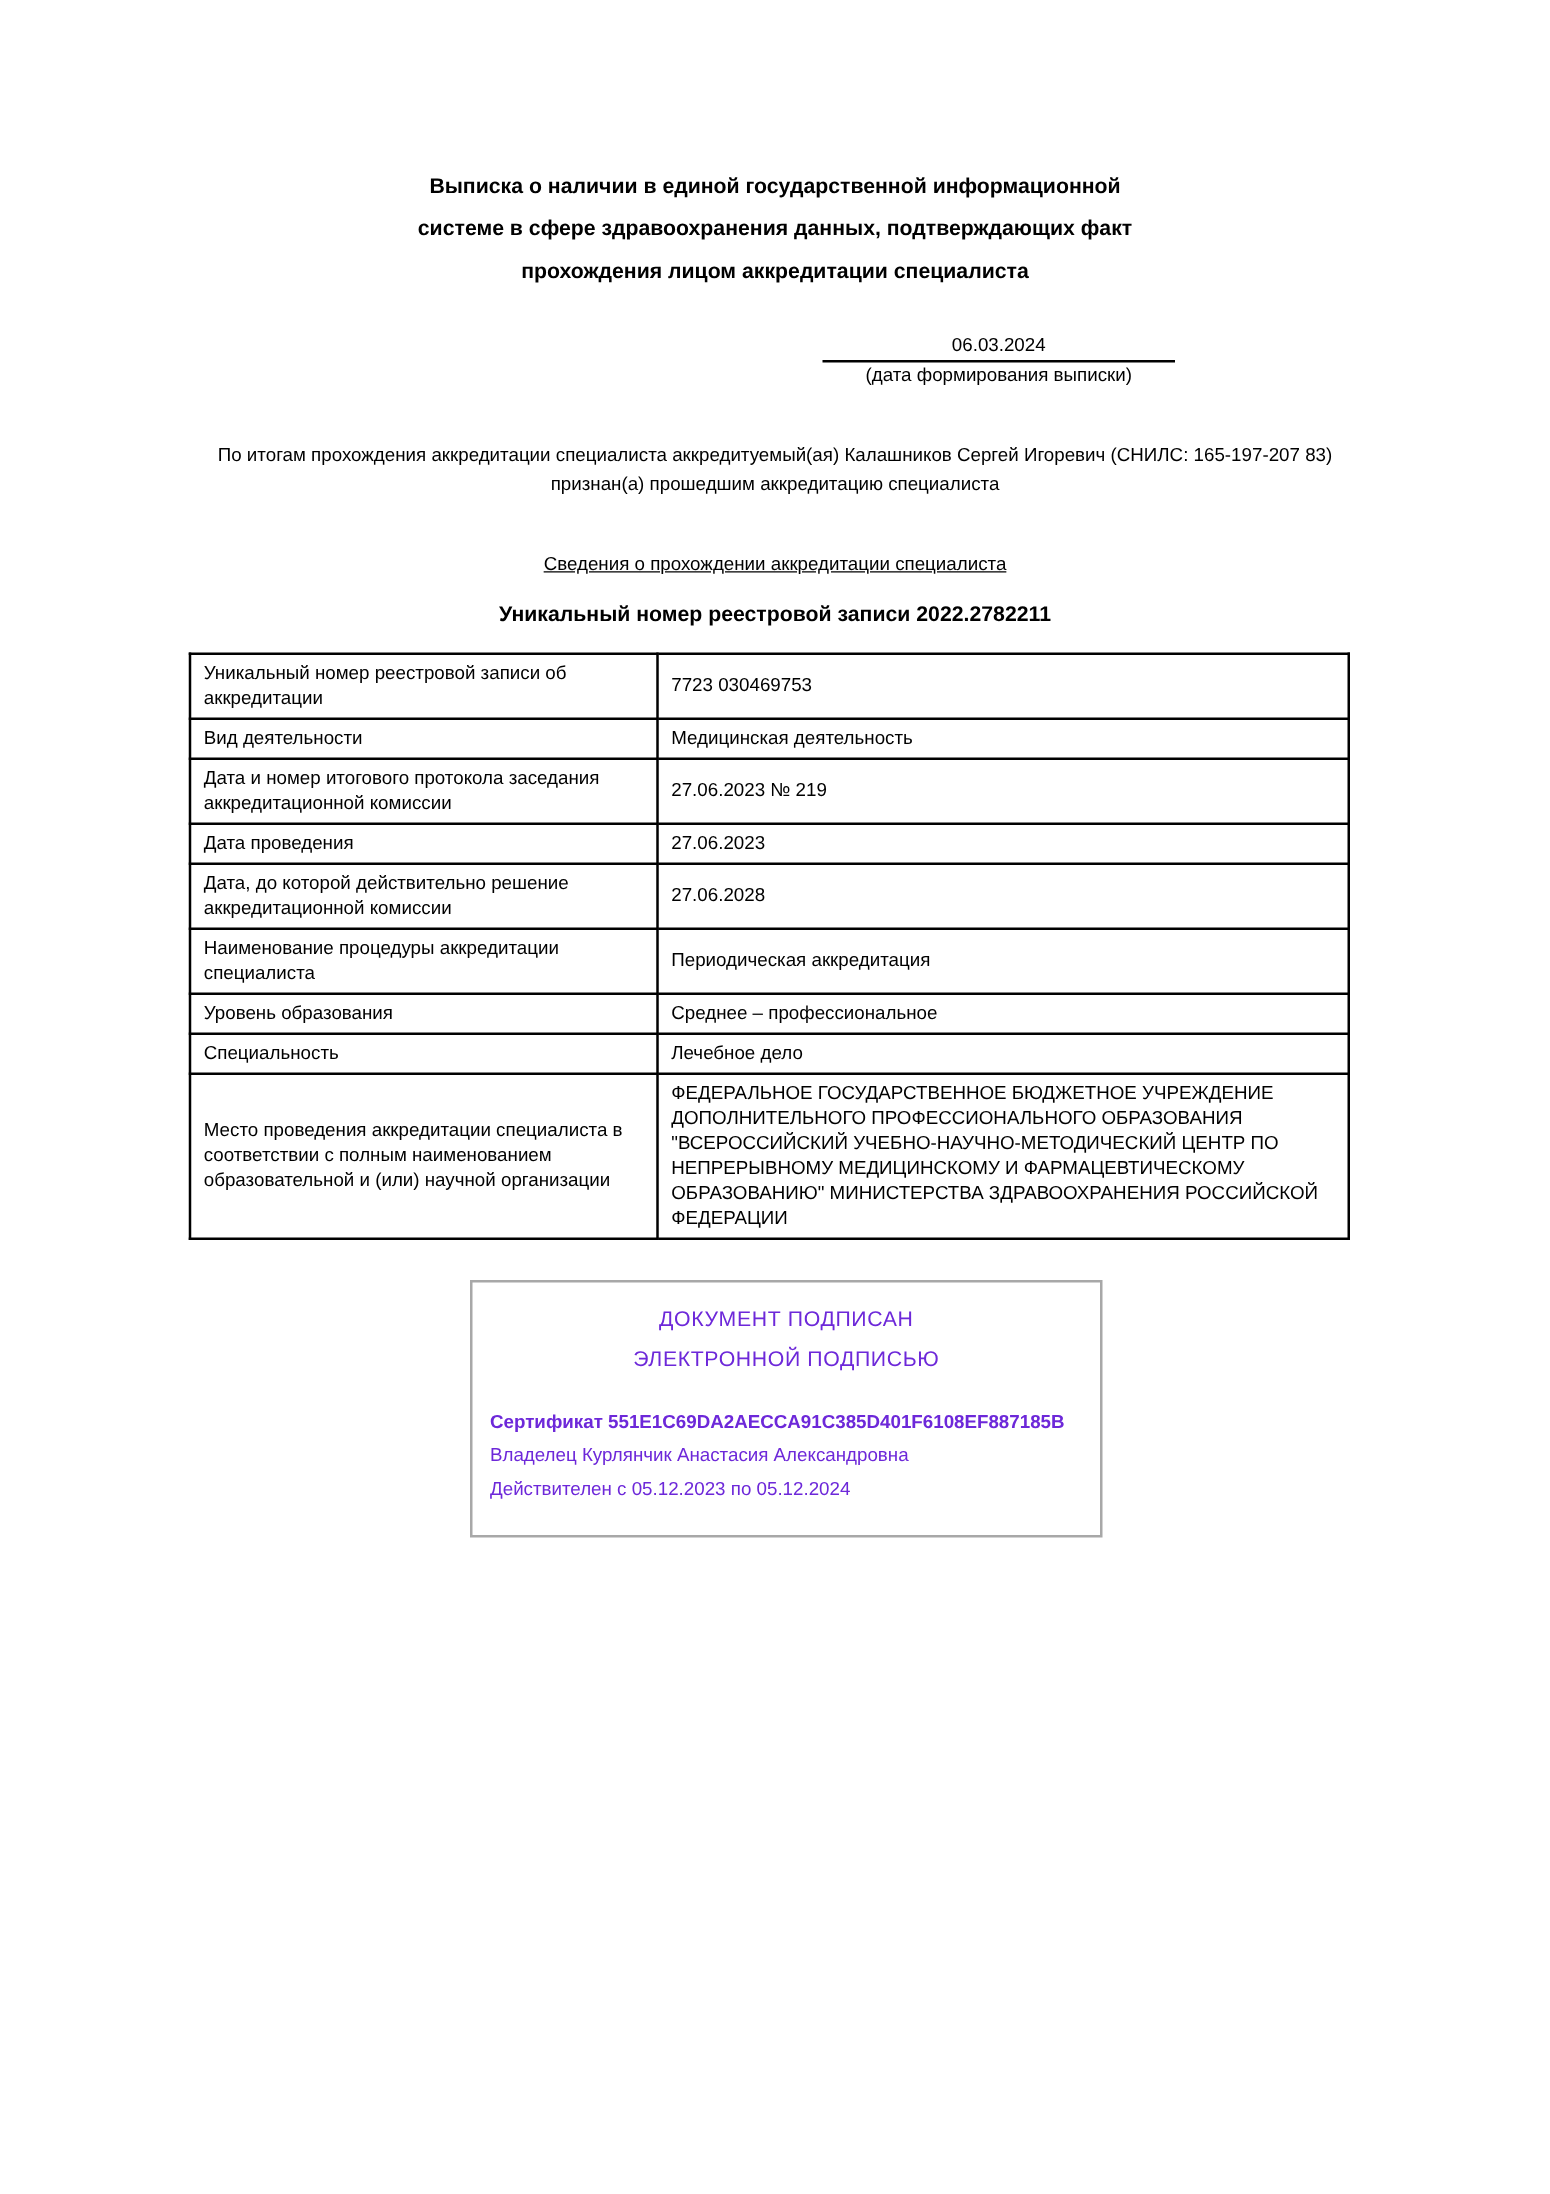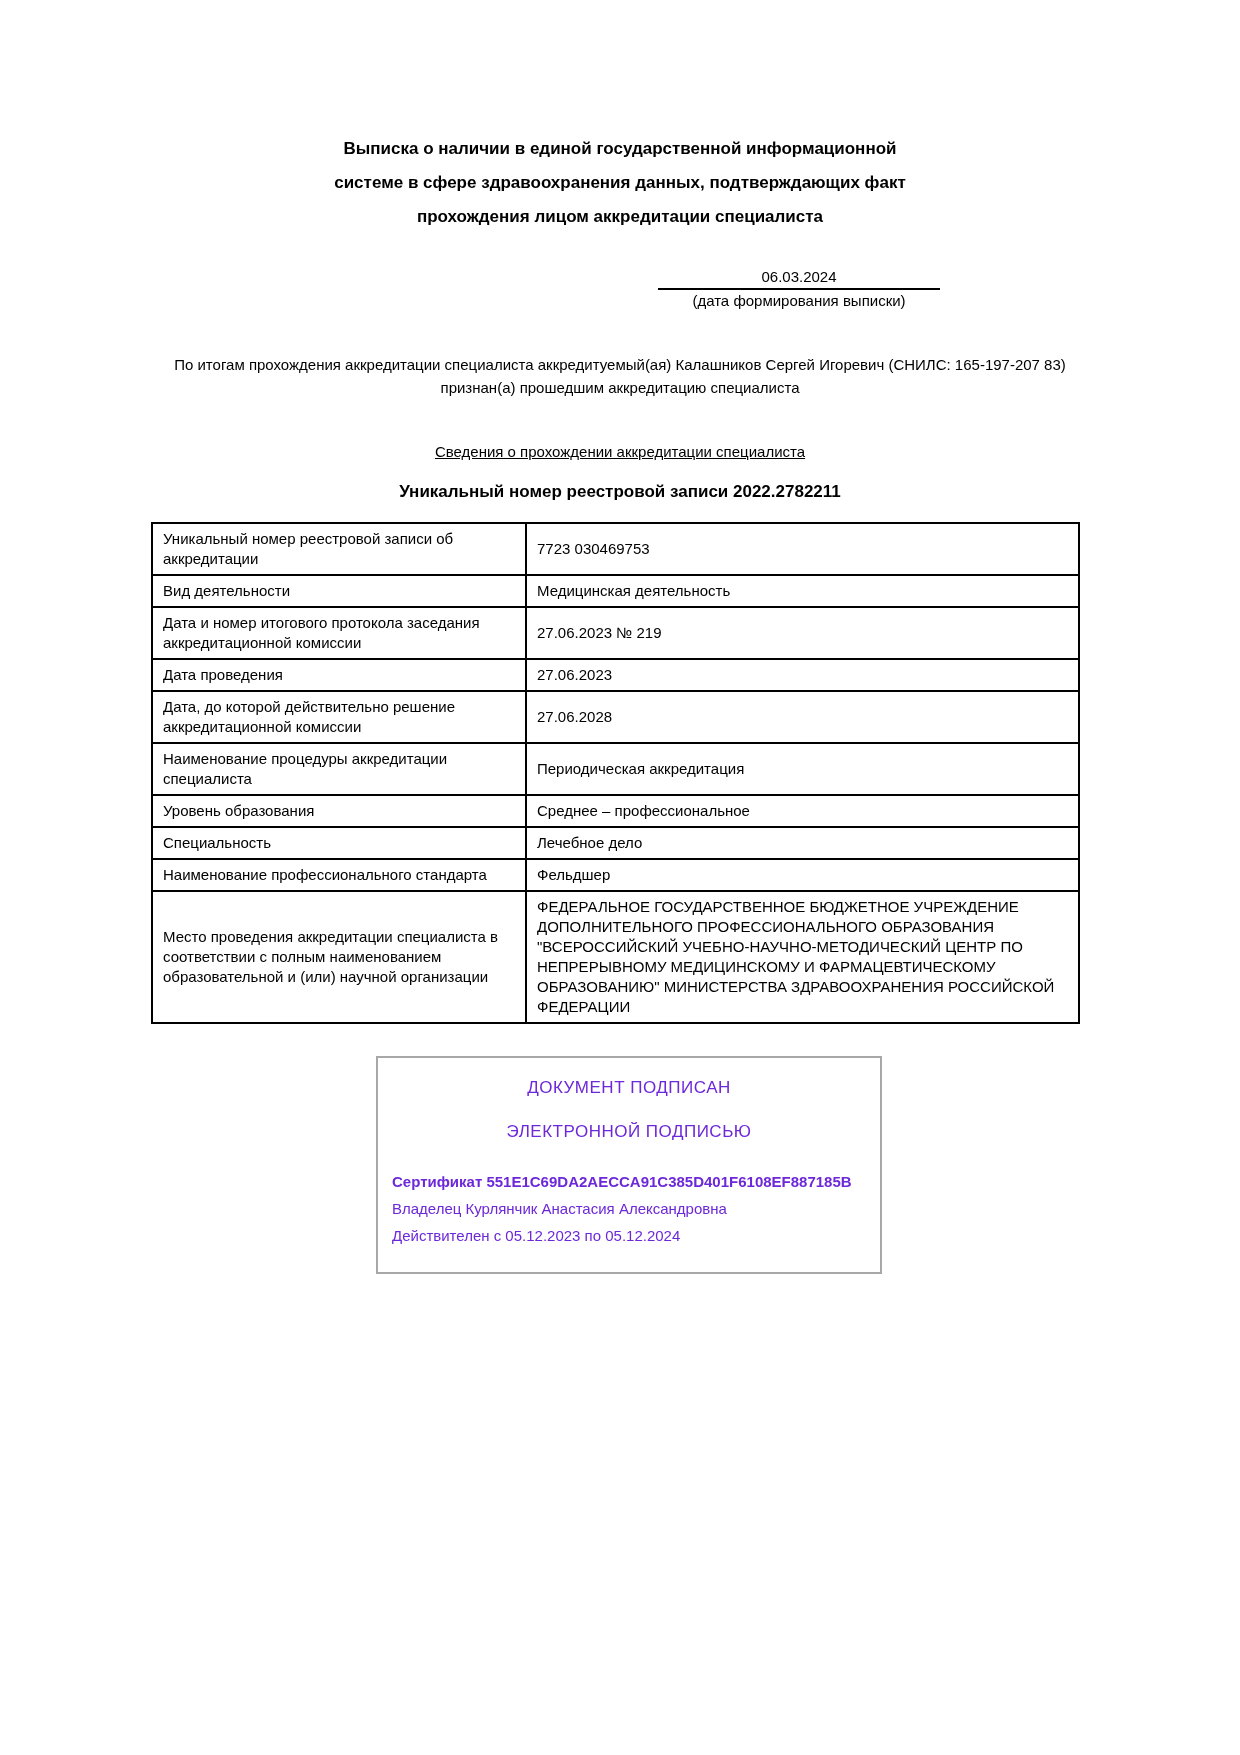--- a/index.html
+++ b/index.html
@@ -77,21 +77,21 @@
     border: 2px solid #a8a8a8;
     color: #6d28d9;
     padding: 20px 14px 26px 14px;
   }
   .sig-title {
     text-align: center;
     font-size: 17px;
     letter-spacing: 0.5px;
     line-height: 20px;
   }
-  .sig-title + .sig-title { margin-top: 24px; }
+  .sig-title + .sig-title { margin-top: 12px; }
   .sig-line {
     font-size: 15px;
     line-height: 20px;
     margin-top: 7px;
   }
   .sig-line.first { margin-top: 30px; font-weight: bold; }
 </style>
 </head>
 <body>
 
@@ -150,24 +150,20 @@
         <td>Периодическая аккредитация</td>
       </tr>
       <tr style="height:28px">
         <td>Уровень образования</td>
         <td>Среднее – профессиональное</td>
       </tr>
       <tr style="height:28px">
         <td>Специальность</td>
         <td>Лечебное дело</td>
       </tr>
-      <tr style="height:28px">
-        <td>Наименование профессионального стандарта</td>
-        <td>Фельдшер</td>
-      </tr>
       <tr style="height:128px">
         <td>Место проведения аккредитации специалиста в соответствии с полным наименованием образовательной и (или) научной организации</td>
         <td>ФЕДЕРАЛЬНОЕ ГОСУДАРСТВЕННОЕ БЮДЖЕТНОЕ УЧРЕЖДЕНИЕ ДОПОЛНИТЕЛЬНОГО ПРОФЕССИОНАЛЬНОГО ОБРАЗОВАНИЯ "ВСЕРОССИЙСКИЙ УЧЕБНО-НАУЧНО-МЕТОДИЧЕСКИЙ ЦЕНТР ПО НЕПРЕРЫВНОМУ МЕДИЦИНСКОМУ И ФАРМАЦЕВТИЧЕСКОМУ ОБРАЗОВАНИЮ" МИНИСТЕРСТВА ЗДРАВООХРАНЕНИЯ РОССИЙСКОЙ ФЕДЕРАЦИИ</td>
       </tr>
     </tbody>
   </table>
 
   <div class="sig-box">
     <div class="sig-title">ДОКУМЕНТ ПОДПИСАН</div>
     <div class="sig-title">ЭЛЕКТРОННОЙ ПОДПИСЬЮ</div>

